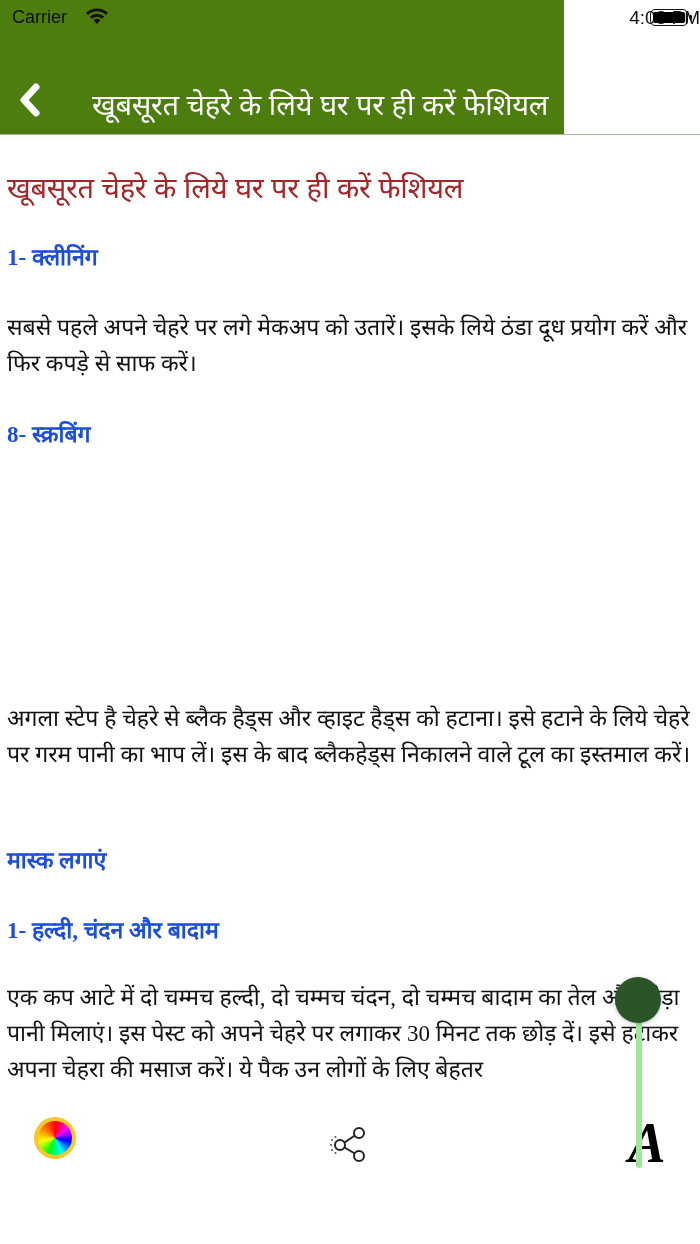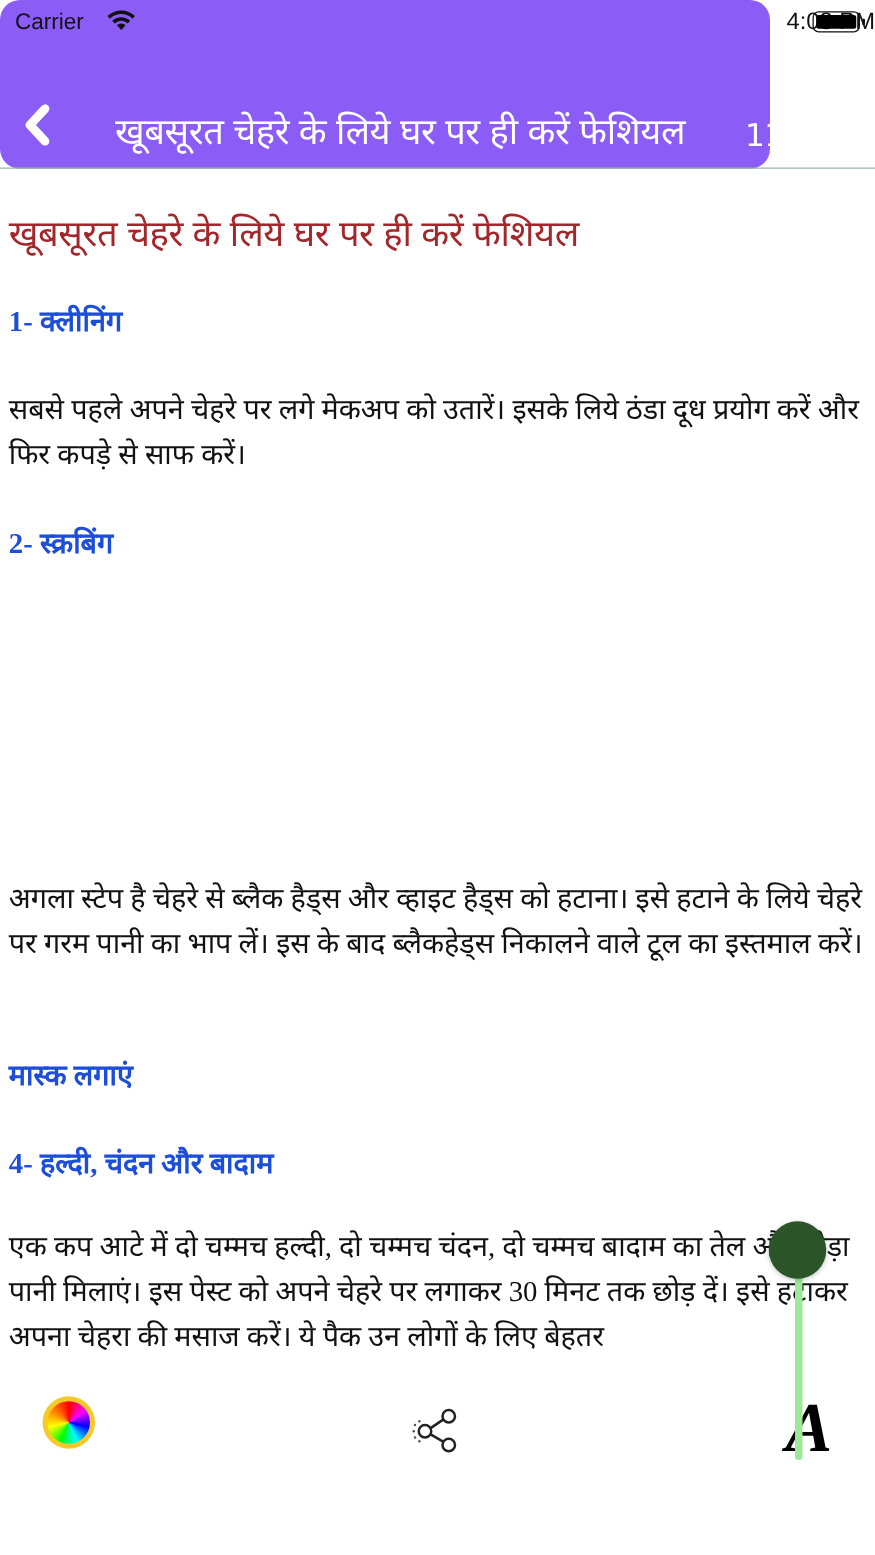--- a/index.html
+++ b/index.html
@@ -1,22 +1,21 @@
 <!DOCTYPE html>
 <html><head>
 <meta charset="utf-8">
 <style>
   * { box-sizing: border-box; margin: 0; padding: 0; }
   html, body { width: 700px; height: 1244px; background: #ffffff; overflow: hidden; }
   body { font-family: "Liberation Sans", "DejaVu Sans", sans-serif; position: relative; }
 
   .header {
-    position: absolute; left: 0; top: 0; width: 616px; height: 135px;
-    background: #8b5cf6;
-    border-radius: 16px;
+    position: absolute; left: 0; top: 0; width: 564px; height: 135px;
+    background: #4d7c0f;
   }
   .status-bar {
     position: absolute; left: 0; top: 0; width: 700px; height: 36px;
     color: #111; font-size: 18px;
   }
   .carrier { position: absolute; left: 12px; top: 7px; }
   .wifi { position: absolute; left: 84px; top: 6px; width: 26px; height: 20px; }
   .clock { position: absolute; left: 0; width: 700px; top: 7px; text-align: right; font-size: 19px; }
   .battery {
     position: absolute; left: 650px; top: 9px; width: 38px; height: 17px;
@@ -125,27 +124,27 @@
   </div>
   <div class="header-bottom"></div>
 </div>
 
 <div class="content">
   <div class="article-title">खूबसूरत चेहरे के लिये घर पर ही करें फेशियल</div>
 
   <div class="section-heading h1">1- क्लीनिंग</div>
   <div class="para p1">सबसे पहले अपने चेहरे पर लगे मेकअप को उतारें। इसके लिये ठंडा दूध प्रयोग करें और फिर कपड़े से साफ करें।</div>
 
-  <div class="section-heading h2">2- स्क्रबिंग</div>
+  <div class="section-heading h2">8- स्क्रबिंग</div>
 
   <div class="para p3">अगला स्टेप है चेहरे से ब्लैक हैड्स और व्हाइट हैड्स को हटाना। इसे हटाने के लिये चेहरे पर गरम पानी का भाप लें। इस के बाद ब्लैकहेड्स निकालने वाले टूल का इस्तमाल करें।</div>
 
   <div class="section-heading h4">मास्क लगाएं</div>
 
-  <div class="section-heading h5">4- हल्दी, चंदन और बादाम</div>
+  <div class="section-heading h5">1- हल्दी, चंदन और बादाम</div>
   <div class="para p4">एक कप आटे में दो चम्मच हल्दी, दो चम्मच चंदन, दो चम्मच बादाम का तेल और थोड़ा पानी मिलाएं। इस पेस्ट को अपने चेहरे पर लगाकर 30 मिनट तक छोड़ दें। इसे हटाकर अपना चेहरा की मसाज करें। ये पैक उन लोगों के लिए बेहतर</div>
 </div>
 
 <div class="toolbar">
   <div class="color-btn">
     <div class="color-wheel"></div>
   </div>
 
   <div class="share-btn">
     <svg width="42" height="40" viewBox="0 0 42 40">

